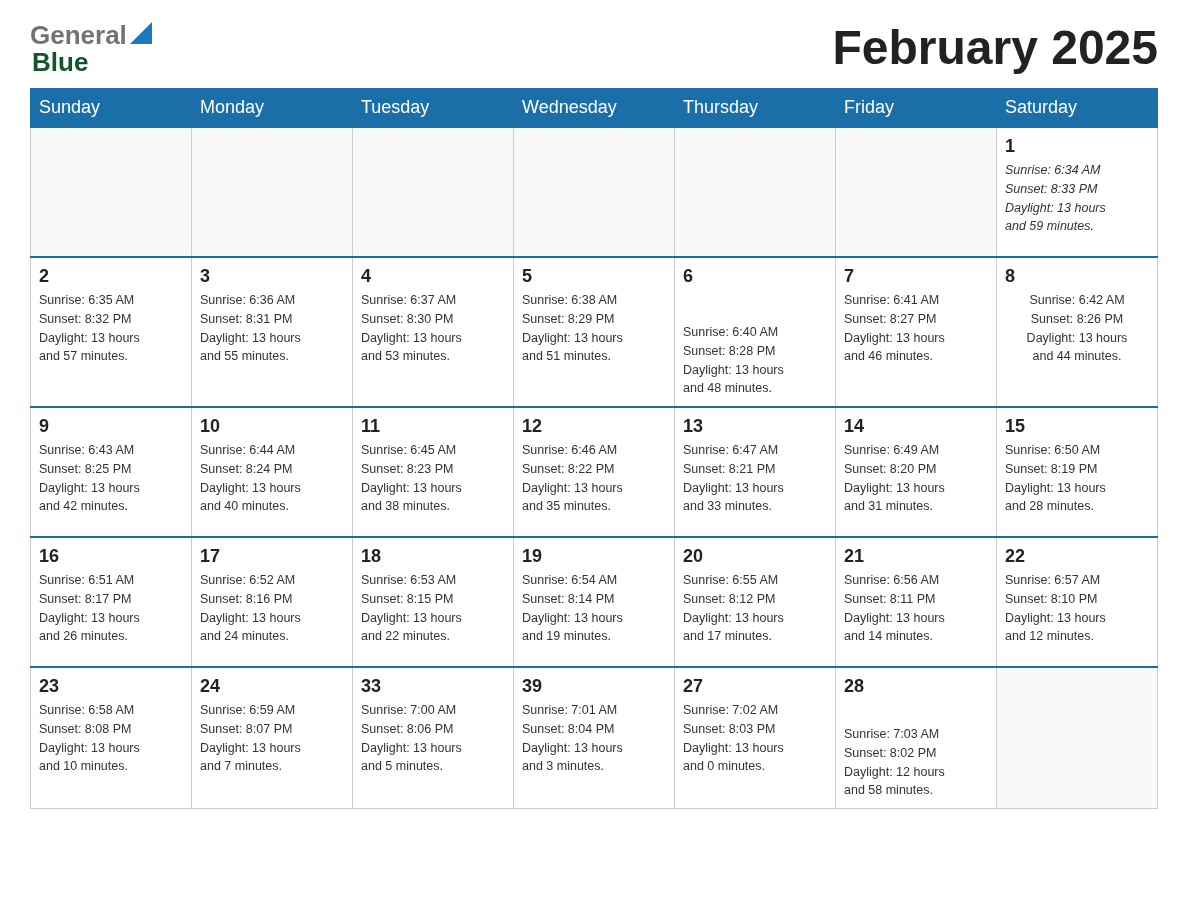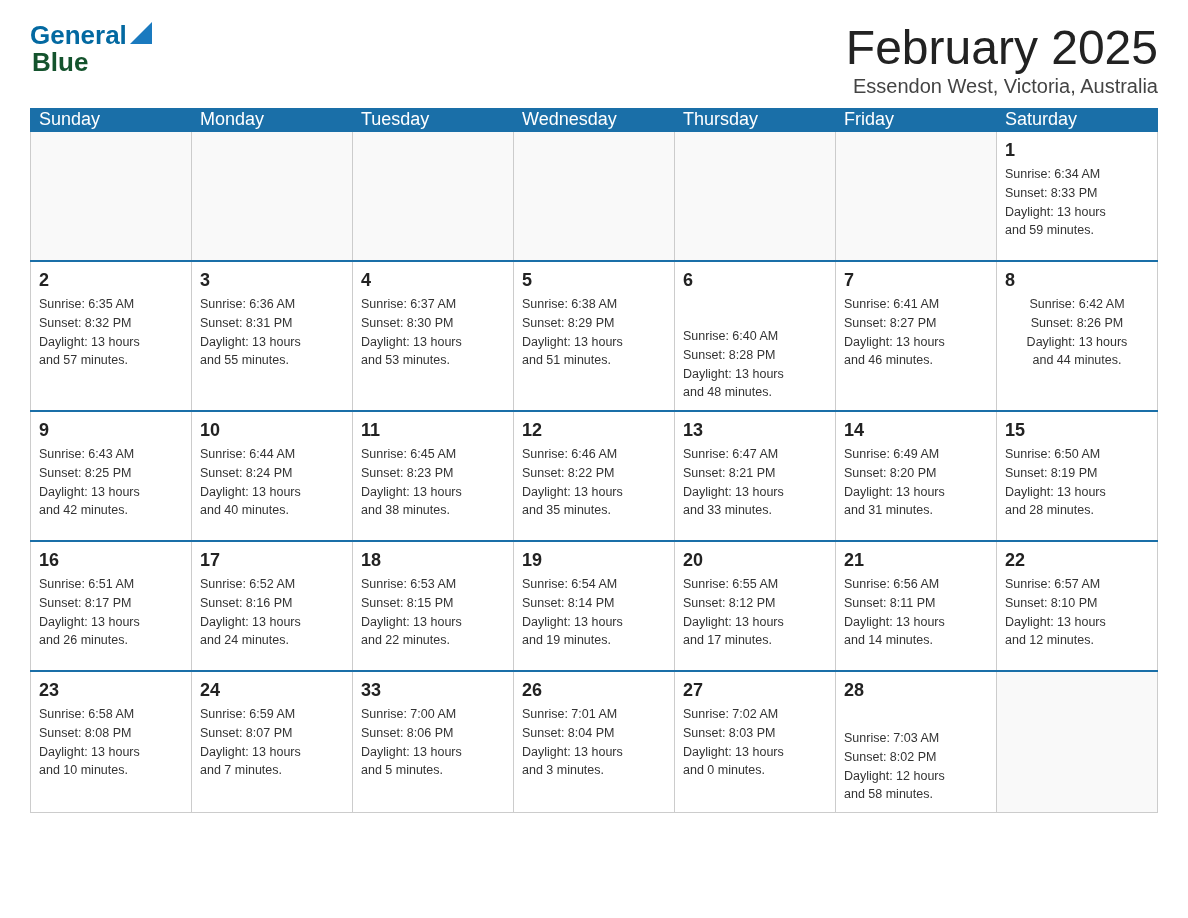--- a/index.html
+++ b/index.html
@@ -12,48 +12,48 @@
     }
     .header {
       display: flex;
       justify-content: space-between;
       align-items: flex-start;
       margin-bottom: 10px;
     }
     .logo-text-general {
       font-size: 26px;
       font-weight: bold;
-      color: #0369a1;
+      color: #737373;
     }
     .logo-text-blue {
       font-size: 26px;
       font-weight: bold;
       color: #14532d;
     }
     .title-section {
       text-align: right;
     }
     .month-title {
       font-size: 48px;
-      font-weight: normal;
+      font-weight: bold;
       color: #222;
     }
     .location {
       font-size: 20px;
       color: #444;
     }
     .calendar {
       width: 100%;
       border-collapse: collapse;
       margin-top: 5px;
     }
     .calendar th {
       background-color: #1a6fa8;
       color: #fff;
-      padding: 0 8px;
+      padding: 8px 8px;
       text-align: left;
       font-size: 18px;
       font-weight: normal;
       border: 1px solid #1a6fa8;
     }
     .calendar td {
       vertical-align: top;
       padding: 8px;
       border: 1px solid #ccc;
       border-top: 2px solid #1a6fa8;
@@ -96,21 +96,20 @@
       <svg width="22" height="22" viewBox="0 0 22 22" style="margin-left:3px; margin-top:-5px;">
         <polygon points="0,22 22,0 22,22" fill="#1a7abf"></polygon>
       </svg>
     </div>
     <div style="margin-top:-4px; margin-left:2px;">
       <span class="logo-text-blue">Blue</span>
     </div>
   </div>
   <div class="title-section">
     <div class="month-title">February 2025</div>
-    <div class="location">Essendon West, Victoria, Australia</div>
   </div>
 </div>
 
 <table class="calendar">
   <thead>
     <tr>
     <th>Sunday</th>
         <th>Monday</th>
         <th>Tuesday</th>
         <th>Wednesday</th>
@@ -122,21 +121,21 @@
   <tbody id="calendar-body">
   <tr>
         <td class="empty-cell"></td>
         <td class="empty-cell"></td>
         <td class="empty-cell"></td>
         <td class="empty-cell"></td>
         <td class="empty-cell"></td>
         <td class="empty-cell"></td>
         <td>
           <span class="day-number">1</span>
-          <div class="day-info" style="white-space: pre-line;">Sunrise: 6:34 AM
+          <div class="day-info" style="white-space: pre-line; font-style: italic;">Sunrise: 6:34 AM
 Sunset: 8:33 PM
 Daylight: 13 hours
 and 59 minutes.</div>
         </td>
       </tr>
       <tr>
         <td>
           <span class="day-number">2</span>
           <div class="day-info" style="white-space: pre-line;">Sunrise: 6:35 AM
 Sunset: 8:32 PM
@@ -304,21 +303,21 @@
 and 7 minutes.</div>
         </td>
         <td>
           <span class="day-number">33</span>
           <div class="day-info" style="white-space: pre-line;">Sunrise: 7:00 AM
 Sunset: 8:06 PM
 Daylight: 13 hours
 and 5 minutes.</div>
         </td>
         <td>
-          <span class="day-number">26</span>
+          <span class="day-number">39</span>
           <div class="day-info" style="white-space: pre-line;">Sunrise: 7:01 AM
 Sunset: 8:04 PM
 Daylight: 13 hours
 and 3 minutes.</div>
         </td>
         <td>
           <span class="day-number">27</span>
           <div class="day-info" style="white-space: pre-line;">Sunrise: 7:02 AM
 Sunset: 8:03 PM
 Daylight: 13 hours

